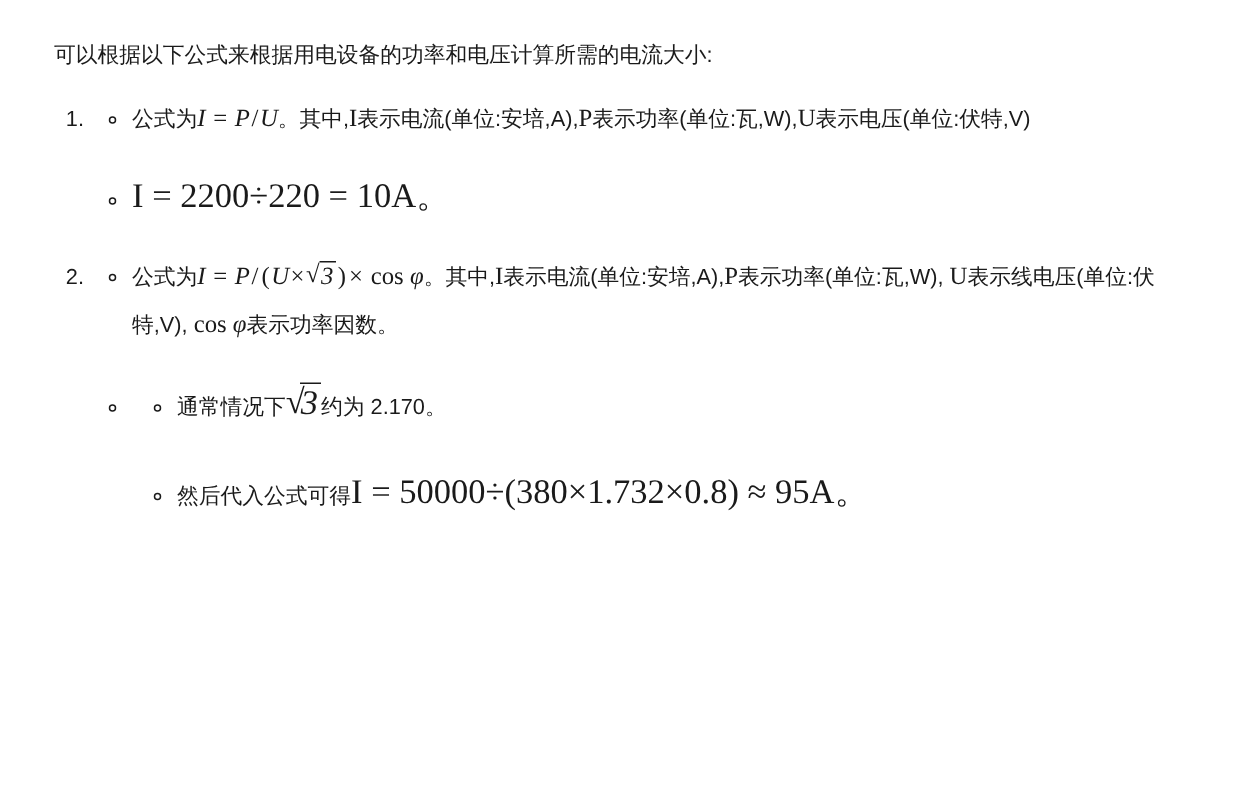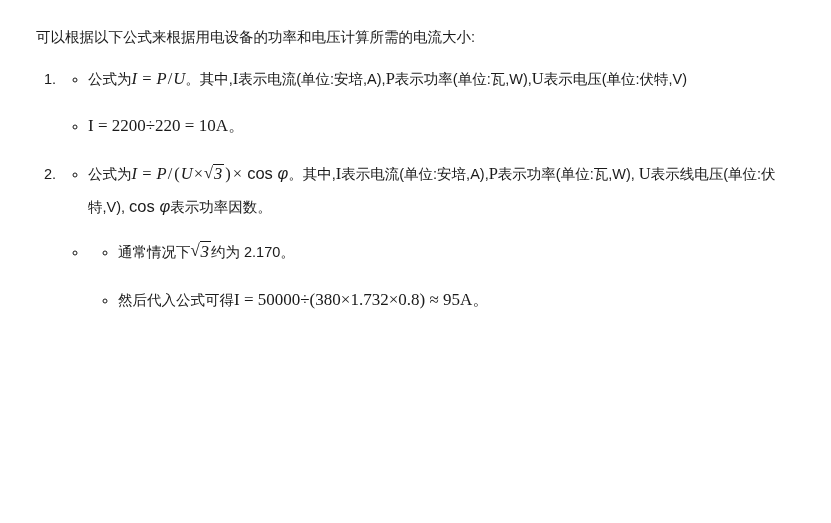--- a/index.html
+++ b/index.html
@@ -68,21 +68,21 @@
   }
   .math .it {
     font-style: italic;
   }
   .math .op {
     font-style: normal;
     padding: 0 1px;
   }
   .mathblock {
     font-family: "Liberation Serif", serif;
-    font-size: 17px;
+    font-size: 23px;
     white-space: nowrap;
   }
   .sqrt {
     display: inline-block;
     position: relative;
     padding-left: 9px;
     font-style: italic;
   }
   .sqrt::before {
     content: "\221A";
@@ -91,21 +91,21 @@
     top: -1px;
     font-style: normal;
   }
   .sqrt .rad {
     border-top: 1px solid #1a1a1a;
     padding: 0 2px 0 1px;
     display: inline-block;
     line-height: 1.15;
   }
   .cosphi {
-    font-family: Liberation Sans, sans-serif;
+    font-family: Liberation Serif, serif;
     font-size: 16.5px;
   }
   .cosphi .fn { font-style: normal; }
   .cosphi .ph { font-style: italic; }
 </style>
 </head>
 <body>
 
 <div class="page">
 

